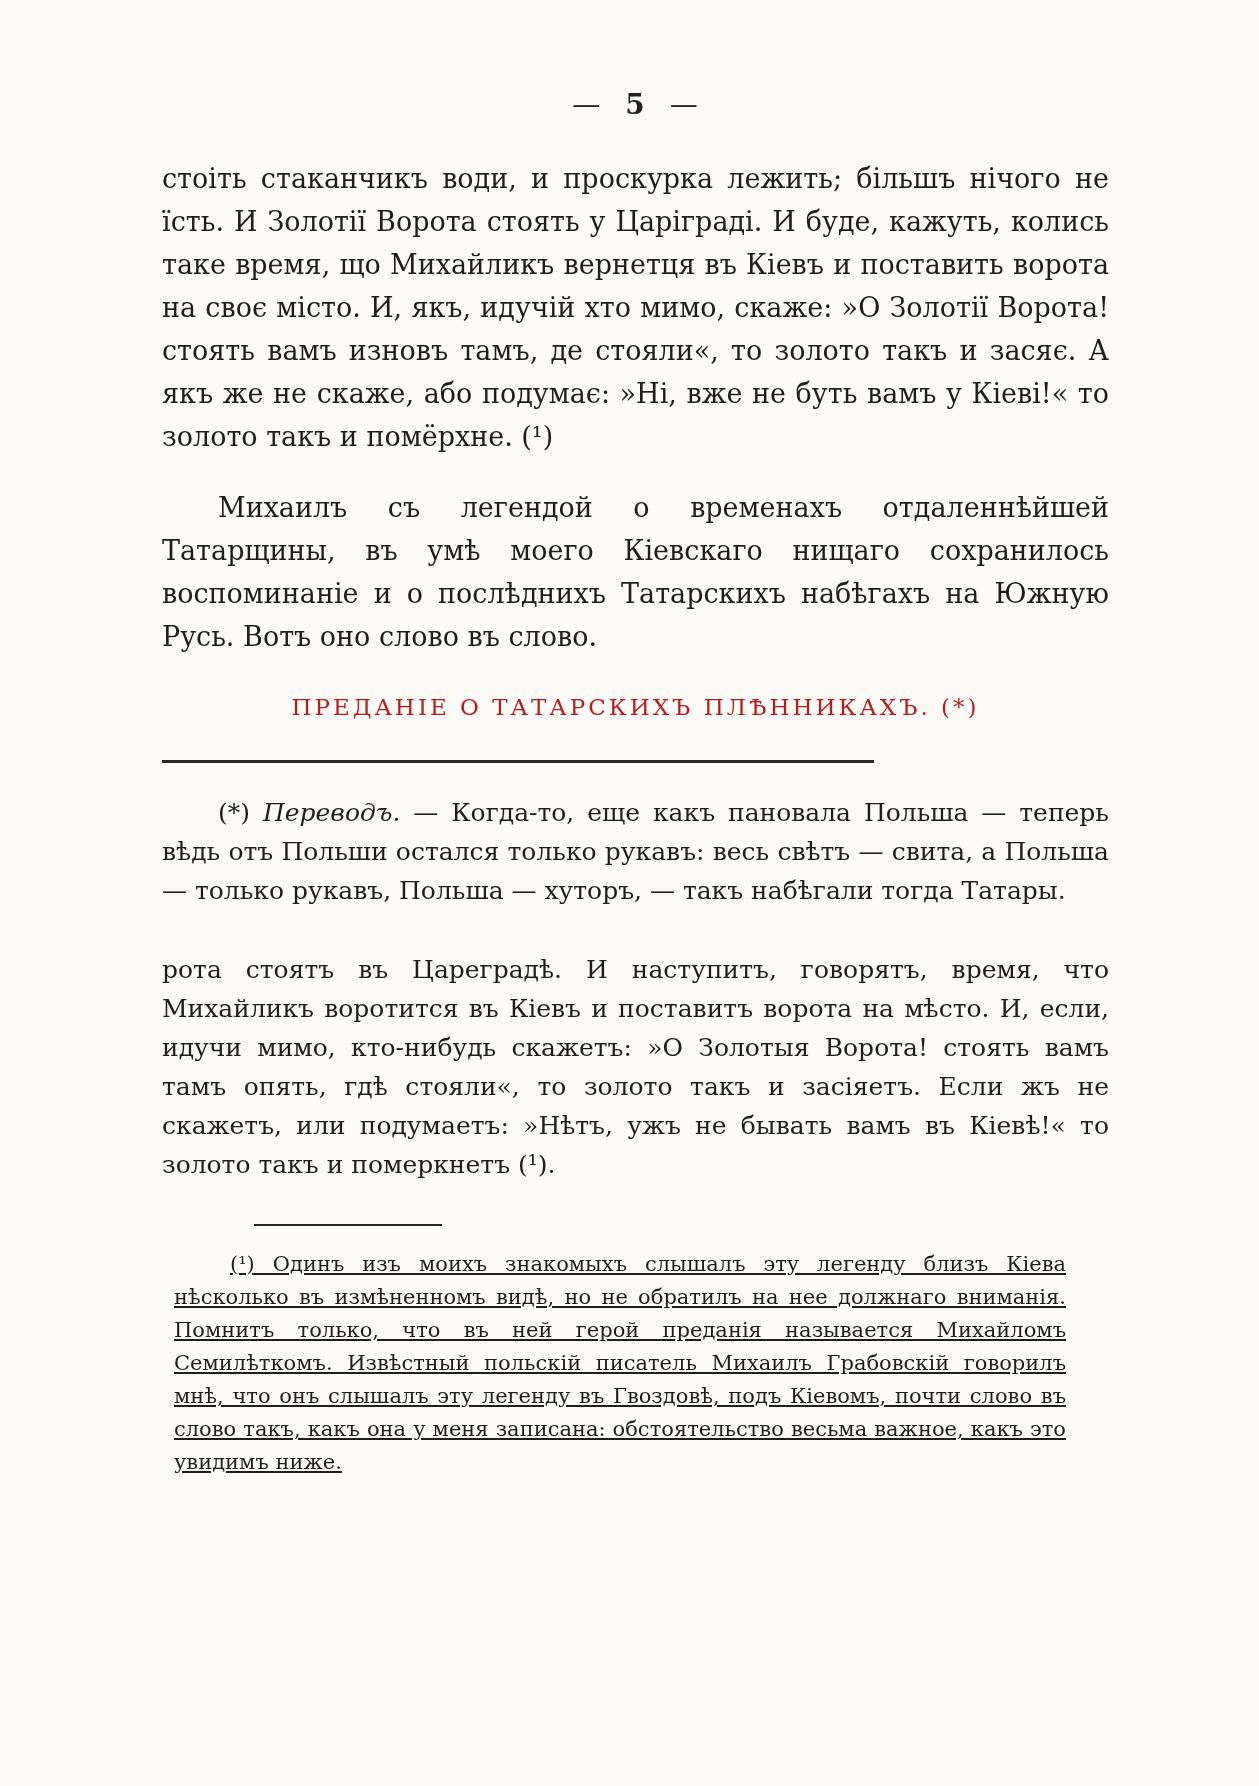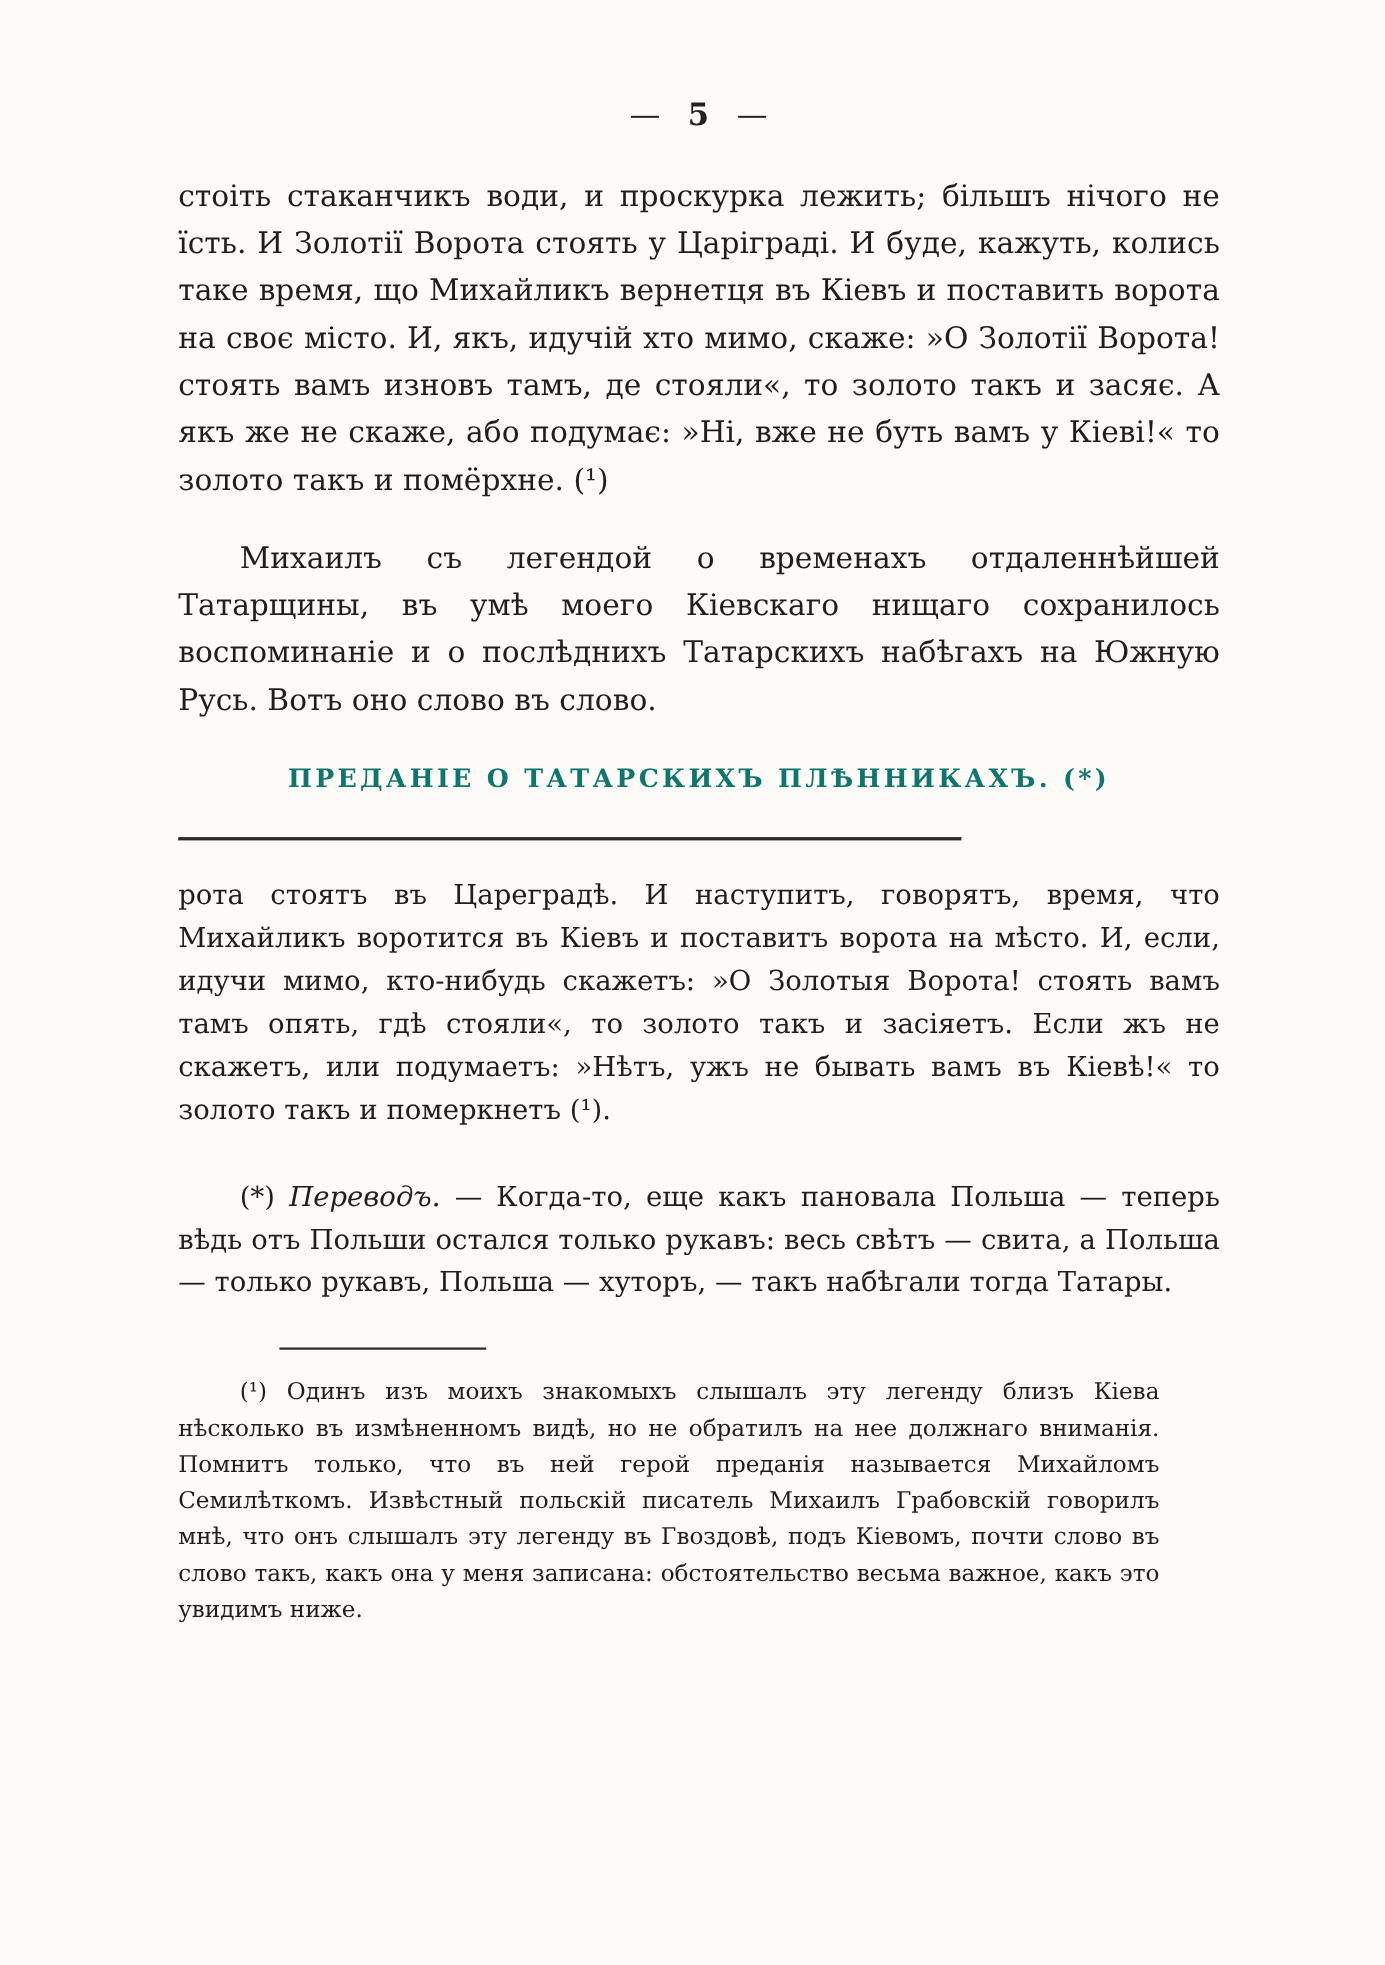--- a/index.html
+++ b/index.html
@@ -41,23 +41,23 @@
     text-align: justify;
     text-justify: inter-word;
   }
   .indent {
     text-indent: 56px;
   }
   .section-heading {
     margin: 36px 0 40px 0;
     text-align: center;
     font-size: 23px;
-    font-weight: bold;
+    font-weight: normal;
     letter-spacing: 3px;
-    color: #0f766e;
+    color: #b91c1c;
   }
   .footnote-rule {
     height: 0;
     border: none;
     border-top: 3px solid #2b2826;
     width: 712px;
     margin: 14px 0 30px 0;
   }
   .footnote-rule.short {
     border-top-width: 2px;
@@ -68,47 +68,48 @@
     margin: 0 0 40px 0;
     font-size: 25px;
     line-height: 39px;
     text-align: justify;
     text-justify: inter-word;
   }
   .footnote .fn-label {
     font-style: italic;
   }
   .footnote-small {
-    margin: 0;
+    margin: 12px;
     width: 892px;
     font-size: 21px;
     line-height: 33px;
     text-align: justify;
     text-justify: inter-word;
+    text-decoration: underline;
   }
 </style>
 </head>
 <body>
 
 <div class="page">
 
   <div class="page-number">
     <span class="dash">—</span><span class="num">5</span><span class="dash">—</span>
   </div>
 
   <p class="body-text">стоіть стаканчикъ води, и проскурка лежить; більшъ нічого не їсть. И Золотії Ворота стоять у Царіграді. И буде, кажуть, колись таке время, що Михайликъ вернетця въ Кіевъ и поставить ворота на своє місто. И, якъ, идучій хто мимо, скаже: »О Золотії Ворота! стоять вамъ изновъ тамъ, де стояли«, то золото такъ и засяє. А якъ же не скаже, або подумає: »Ні, вже не буть вамъ у Кіеві!« то золото такъ и помёрхне. (¹)</p>
 
   <p class="body-text indent">Михаилъ съ легендой о временахъ отдаленнѣйшей Татарщины, въ умѣ моего Кіевскаго нищаго сохранилось воспоминаніе и о послѣднихъ Татарскихъ набѣгахъ на Южную Русь. Вотъ оно слово въ слово.</p>
 
   <h2 class="section-heading">ПРЕДАНІЕ О ТАТАРСКИХЪ ПЛѢННИКАХЪ. (*)</h2>
 
 
   <div class="footnote-rule"></div>
 
+  <p class="footnote indent"><span>(*) </span><span class="fn-label">Переводъ.</span><span> — Когда-то, еще какъ пановала Польша — теперь вѣдь отъ Польши остался только рукавъ: весь свѣтъ — свита, а Польша — только рукавъ, Польша — хуторъ, — такъ набѣгали тогда Татары.</span></p>
+
   <p class="footnote">рота стоятъ въ Цареградѣ. И наступитъ, говорятъ, время, что Михайликъ воротится въ Кіевъ и поставитъ ворота на мѣсто. И, если, идучи мимо, кто-нибудь скажетъ: »О Золотыя Ворота! стоять вамъ тамъ опять, гдѣ стояли«, то золото такъ и засіяетъ. Если жъ не скажетъ, или подумаетъ: »Нѣтъ, ужъ не бывать вамъ въ Кіевѣ!« то золото такъ и померкнетъ (¹).</p>
-
-  <p class="footnote indent"><span>(*) </span><span class="fn-label">Переводъ.</span><span> — Когда-то, еще какъ пановала Польша — теперь вѣдь отъ Польши остался только рукавъ: весь свѣтъ — свита, а Польша — только рукавъ, Польша — хуторъ, — такъ набѣгали тогда Татары.</span></p>
 
   <div class="footnote-rule short"></div>
 
   <p class="footnote-small indent">(¹) Одинъ изъ моихъ знакомыхъ слышалъ эту легенду близъ Кіева нѣсколько въ измѣненномъ видѣ, но не обратилъ на нее должнаго вниманія. Помнитъ только, что въ ней герой преданія называется Михайломъ Семилѣткомъ. Извѣстный польскій писатель Михаилъ Грабовскій говорилъ мнѣ, что онъ слышалъ эту легенду въ Гвоздовѣ, подъ Кіевомъ, почти слово въ слово такъ, какъ она у меня записана: обстоятельство весьма важное, какъ это увидимъ ниже.</p>
 
 </div>
 
 </body></html>

